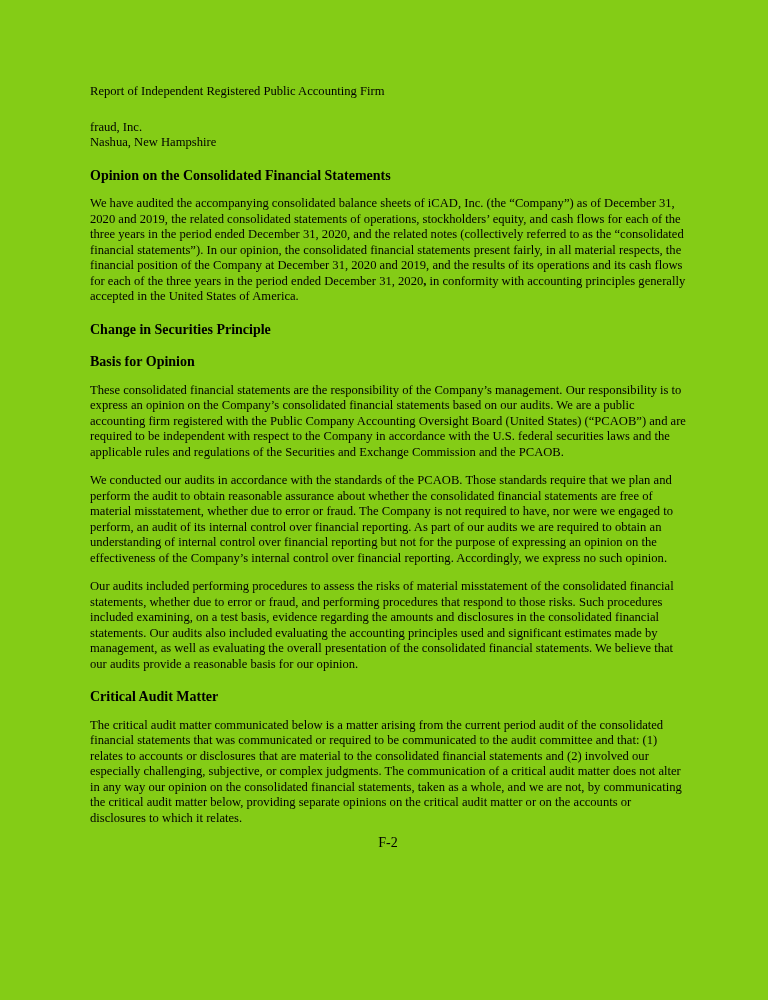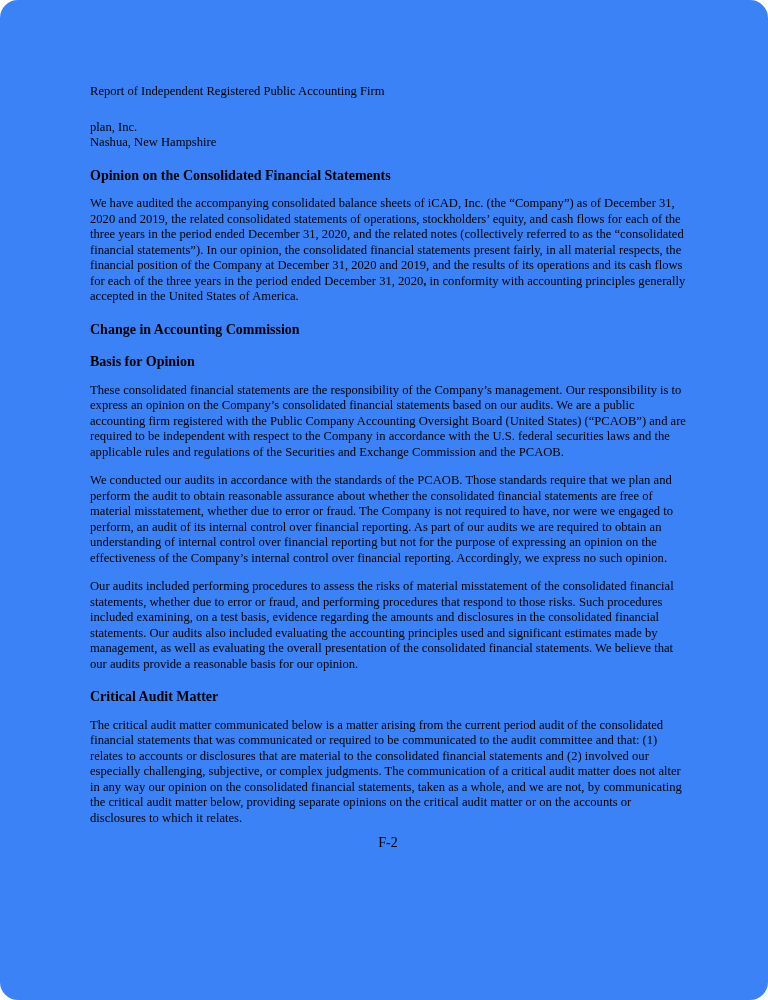--- a/index.html
+++ b/index.html
@@ -12,23 +12,22 @@
     width: 768px;
     height: 1000px;
     font-family: "Liberation Serif", "DejaVu Serif", serif;
     color: #000000;
     position: relative;
   }
   .page {
     width: 768px;
     height: 1000px;
     padding: 84px 84px 8px 90px;
-    background: #3b82f6;
+    background: #84cc16;
     overflow: hidden;
-    border-radius: 18px;
   }
   .content {
     width: 596px;
     font-size: 12.6px;
     line-height: 15.5px;
   }
   .title {
     margin: 0 0 20px 0;
     font-weight: normal;
     font-size: 12.6px;
@@ -56,32 +55,32 @@
   .run-bold { font-weight: bold; }
 </style>
 </head>
 <body>
 
 <div class="page">
   <div class="content">
     <p class="title">Report of Independent Registered Public Accounting Firm</p>
 
     <div class="addressee">
-        <div>plan, Inc.</div>
+        <div>fraud, Inc.</div>
         <div>Nashua, New Hampshire</div>
       </div>
 
     <div id="sections">
   <section>
     <h2 class="section-heading">Opinion on the Consolidated Financial Statements</h2>
   <p><span>We have audited the accompanying consolidated balance sheets of iCAD, Inc. (the “Company”) as of December 31, 2020 and 2019, the related consolidated statements of operations, stockholders’ equity, and cash flows for each of the three years in the period ended December 31, 2020, and the related notes (collectively referred to as the “consolidated financial statements”). In our opinion, the consolidated financial statements present fairly, in all material respects, the financial position of the Company at December 31, 2020 and 2019, and the results of its operations and its cash flows for each of the three years in the period ended December 31, 2020</span><span class="run-bold">,</span><span> in conformity with accounting principles generally accepted in the United States of America.</span></p>
         </section>
 
   <section>
-    <h2 class="section-heading">Change in Accounting Commission</h2>
+    <h2 class="section-heading">Change in Securities Principle</h2>
         </section>
 
   <section>
     <h2 class="section-heading">Basis for Opinion</h2>
   <p><span>These consolidated financial statements are the responsibility of the Company’s management. Our responsibility is to express an opinion on the Company’s consolidated financial statements based on our audits. We are a public accounting firm registered with the Public Company Accounting Oversight Board (United States) (“PCAOB”) and are required to be independent with respect to the Company in accordance with the U.S. federal securities laws and the applicable rules and regulations of the Securities and Exchange Commission and the PCAOB.</span></p>
           <p><span>We conducted our audits in accordance with the standards of the PCAOB. Those standards require that we plan and perform the audit to obtain reasonable assurance about whether the consolidated financial statements are free of material misstatement, whether due to error or fraud. The Company is not required to have, nor were we engaged to perform, an audit of its internal control over financial reporting. As part of our audits we are required to obtain an understanding of internal control over financial reporting but not for the purpose of expressing an opinion on the effectiveness of the Company’s internal control over financial reporting. Accordingly, we express no such opinion.</span></p>
           <p><span>Our audits included performing procedures to assess the risks of material misstatement of the consolidated financial statements, whether due to error or fraud, and performing procedures that respond to those risks. Such procedures included examining, on a test basis, evidence regarding the amounts and disclosures in the consolidated financial statements. Our audits also included evaluating the accounting principles used and significant estimates made by management, as well as evaluating the overall presentation of the consolidated financial statements. We believe that our audits provide a reasonable basis for our opinion.</span></p>
         </section>
 
   <section>

